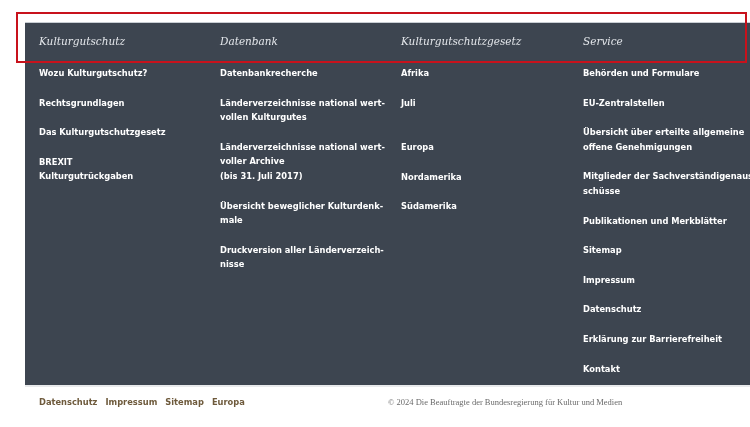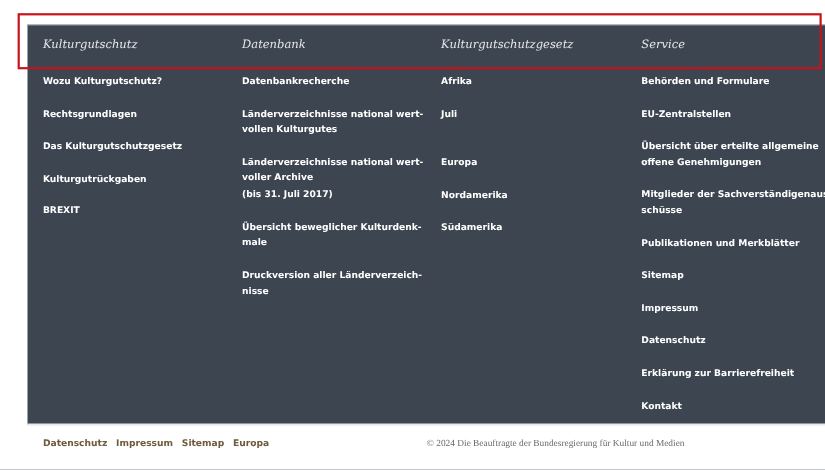--- a/index.html
+++ b/index.html
@@ -63,25 +63,25 @@
         </li>
       <li>
           <a class="link">Rechtsgrundlagen</a>
           <div class="gap"></div>
         </li>
       <li>
           <a class="link">Das Kulturgutschutzgesetz</a>
           <div class="gap"></div>
         </li>
       <li>
+          <a class="link">BREXIT</a>
+        </li>
+      <li>
           <a class="link">Kulturgutrückgaben</a>
           <div class="gap"></div>
-        </li>
-      <li>
-          <a class="link">BREXIT</a>
         </li>
     </ul>
   </div>
 
   <div class="col" style="left:195px;">
     <div class="col-head">Datenbank</div>
     <ul class="col-list">
       <li>
           <a class="link">Datenbankrecherche</a>
           <div class="gap"></div>

